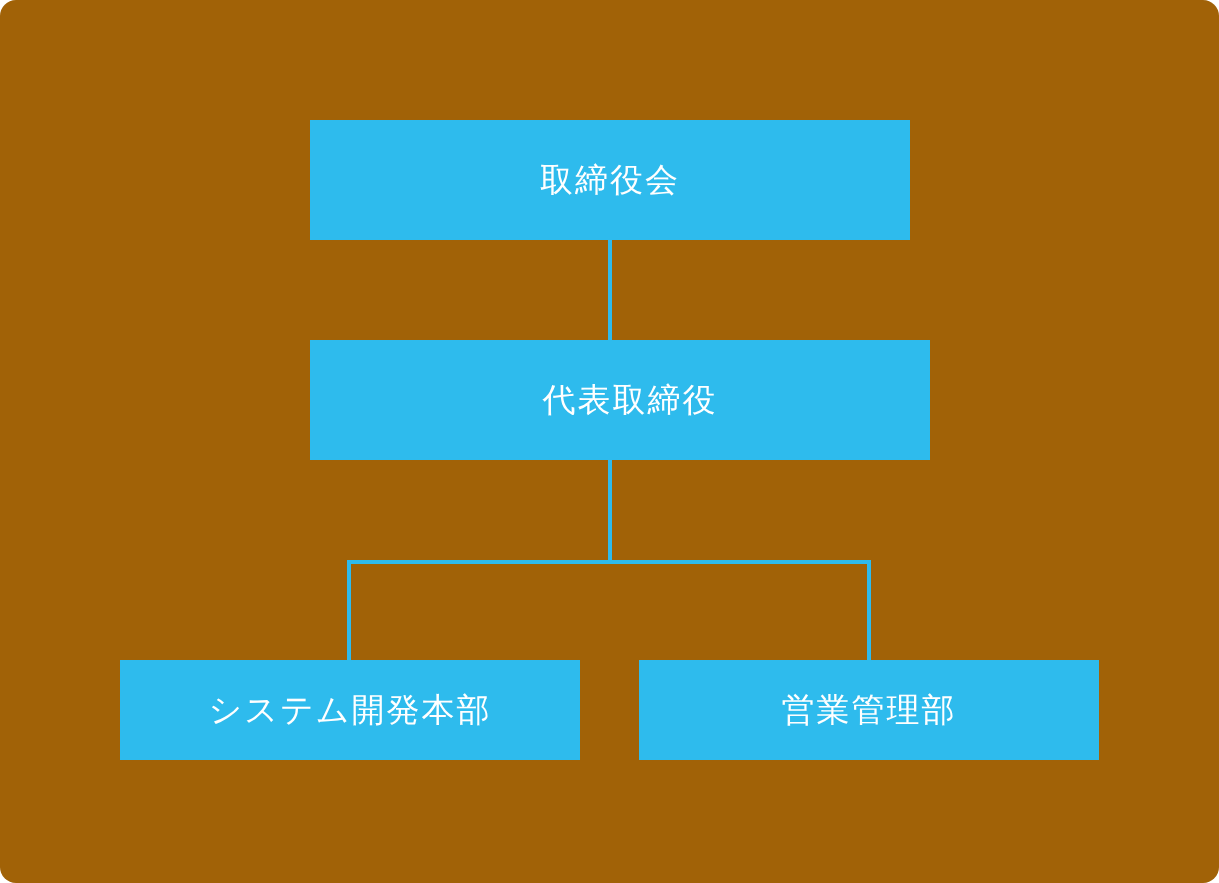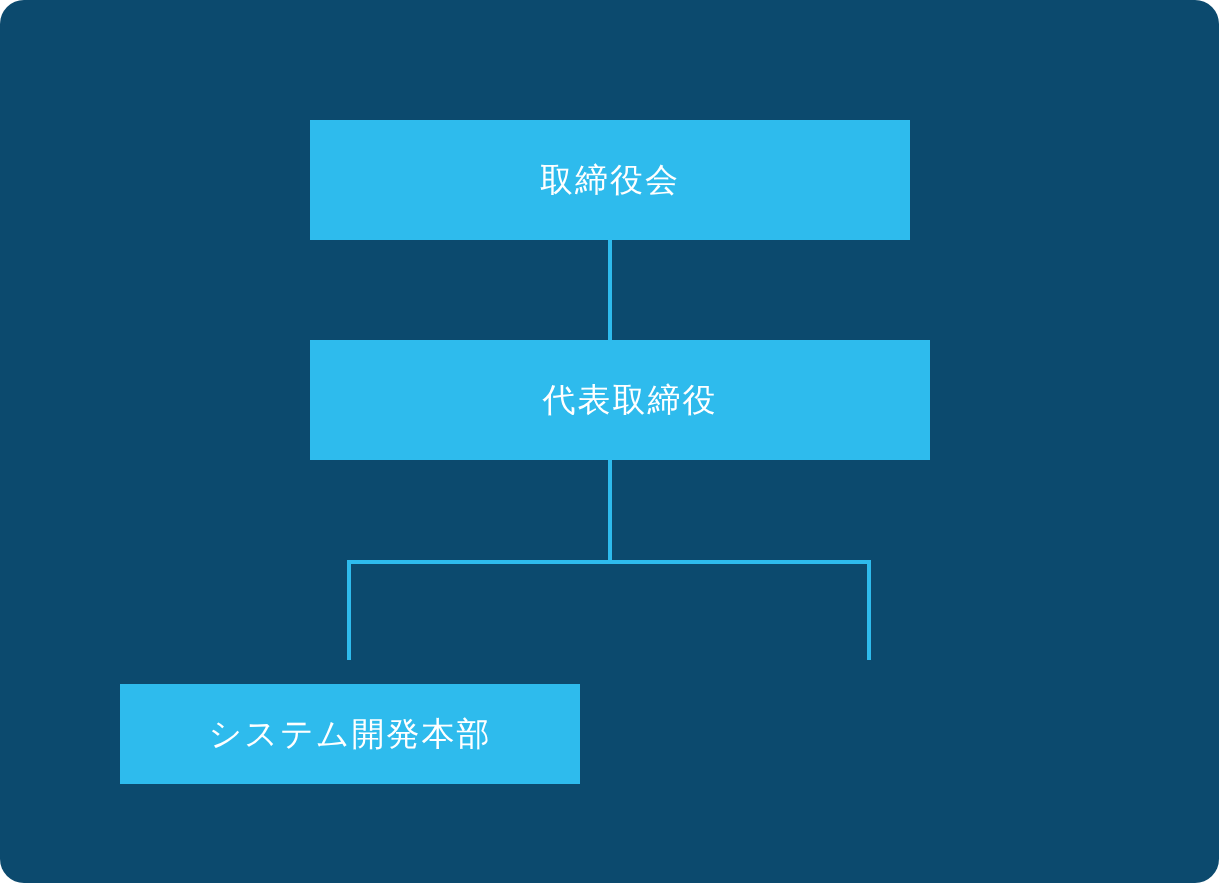--- a/index.html
+++ b/index.html
@@ -12,22 +12,22 @@
       height: 883px;
       position: relative;
       overflow: hidden;
       font-family: "DejaVu Sans", "Liberation Sans", sans-serif;
     }
     .panel {
       position: absolute;
       left: 0; top: 0;
       width: 1219px;
       height: 883px;
-      background: #0c4a6e;
-      border-radius: 24px;
+      background: #a16207;
+      border-radius: 16px;
     }
     .node {
       position: absolute;
       background: #2ebbed;
       color: #ffffff;
       display: flex;
       align-items: center;
       justify-content: center;
       font-size: 33px;
       letter-spacing: 2px;
@@ -51,18 +51,21 @@
 
   <div class="node" style="left:310px; top:340px; width:600px; height:120px;padding-left:20px;">
     <span>代表取締役</span>
   </div>
 
   <div class="line" style="left:608px; top:460px; width:4px; height:104px;"></div>
   <div class="line" style="left:347px; top:560px; width:524px; height:4px;"></div>
   <div class="line" style="left:347px; top:560px; width:4px; height:100px;"></div>
   <div class="line" style="left:867px; top:560px; width:4px; height:100px;"></div>
 
-  <div class="node" style="left:120px; top:660px; width:460px; height:100px;margin-top:24px;">
+  <div class="node" style="left:120px; top:660px; width:460px; height:100px;">
     <span>システム開発本部</span>
   </div>
 
+  <div class="node" style="left:639px; top:660px; width:460px; height:100px;">
+    <span>営業管理部</span>
+  </div>
 
 </div>
 
 </body></html>

